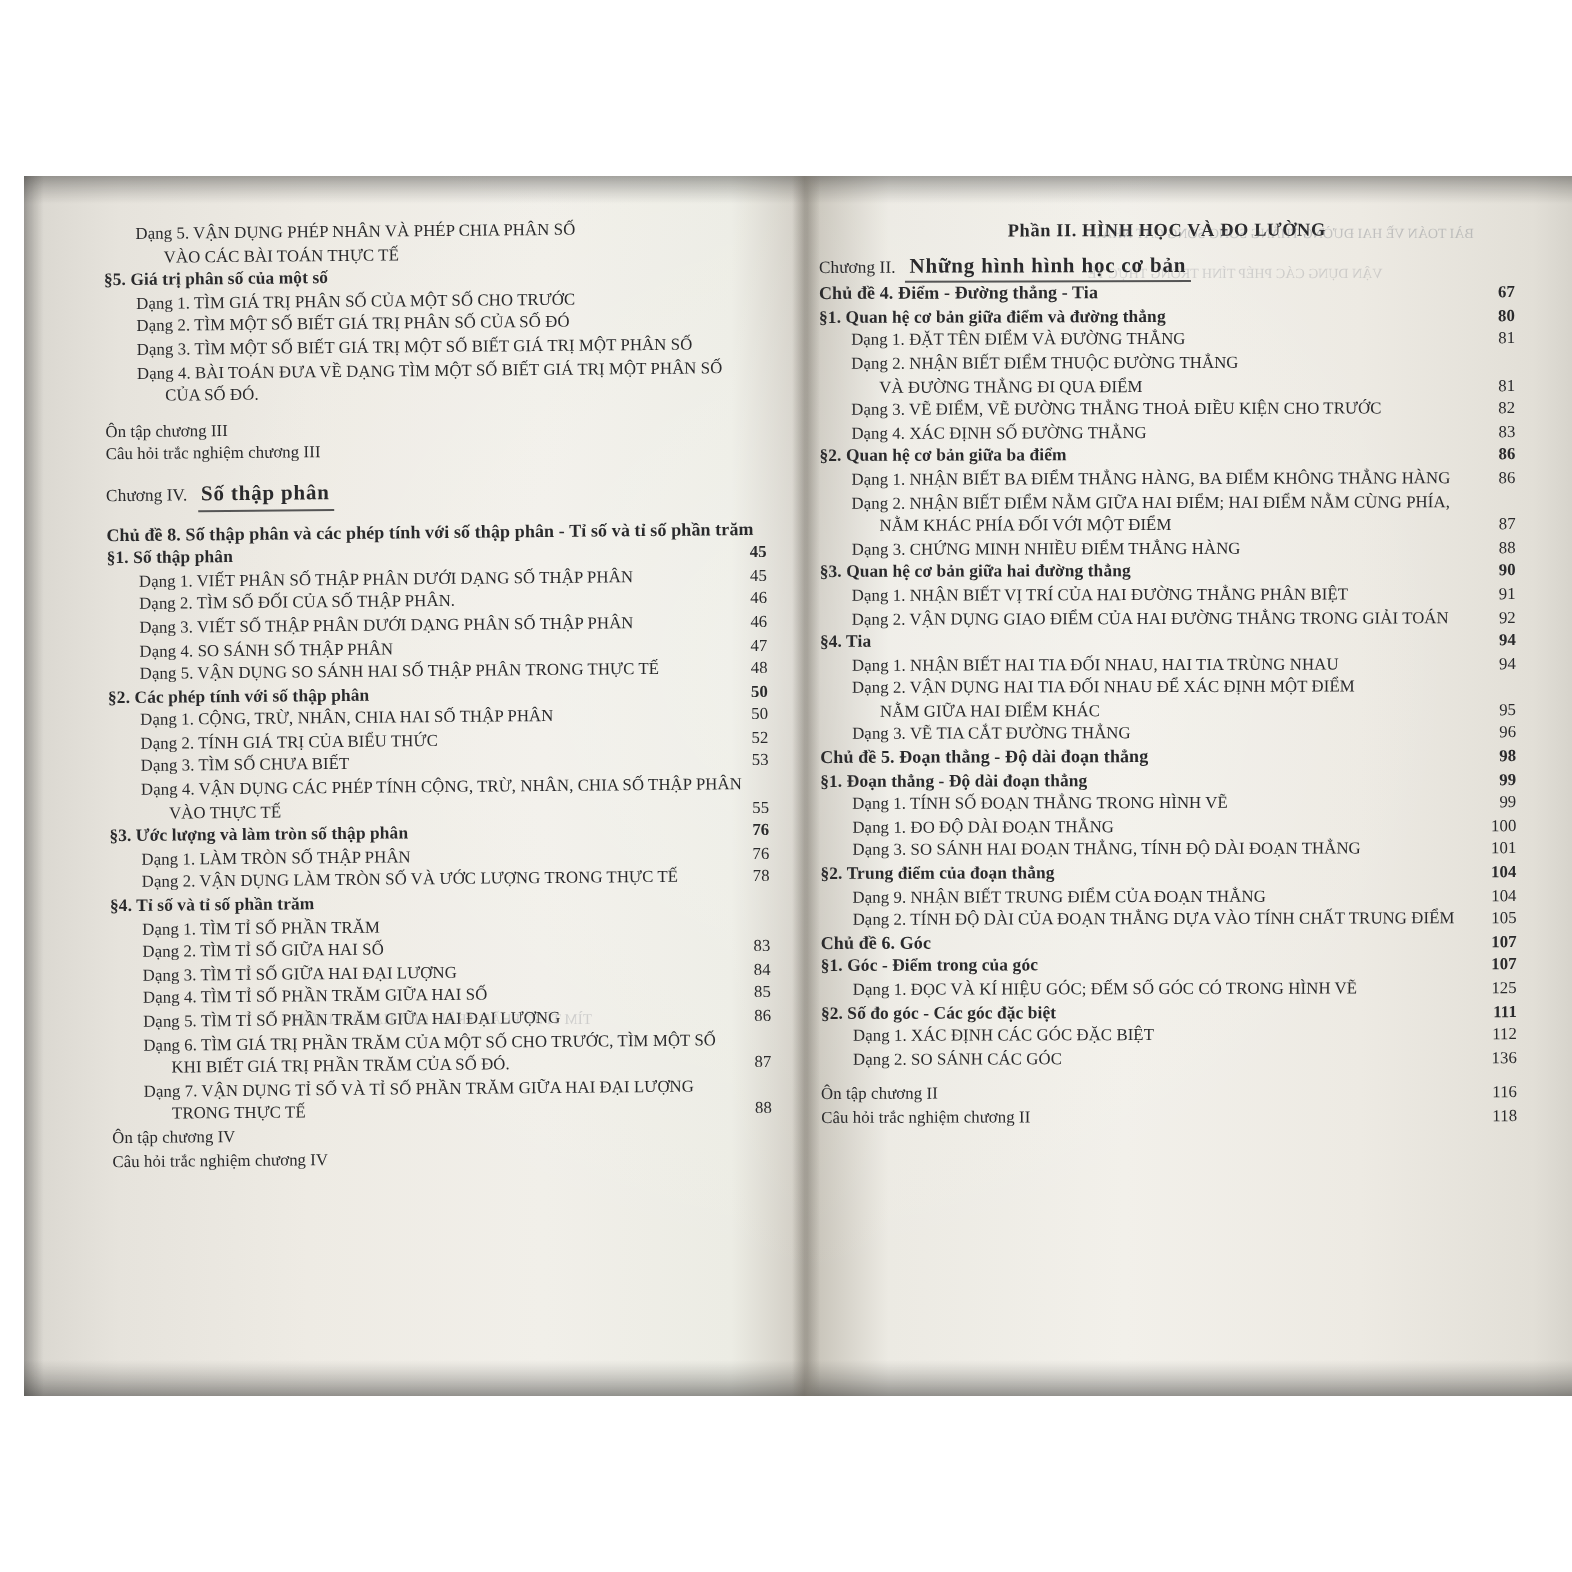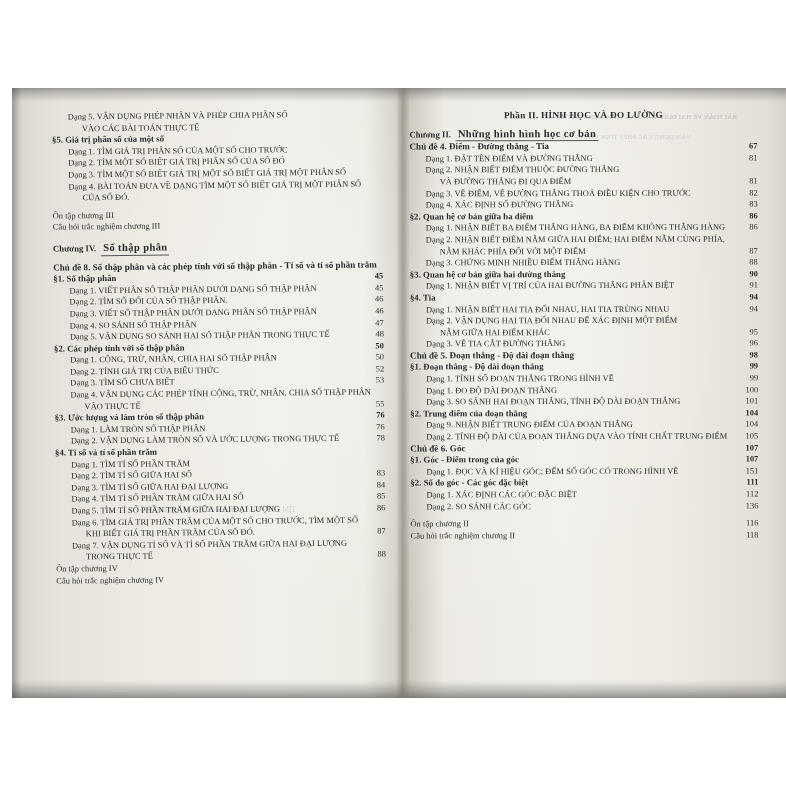--- a/index.html
+++ b/index.html
@@ -75,21 +75,21 @@
     font-weight: bold;
     text-align: center;
     font-size: 9.2px;
     letter-spacing: 0.3px;
   }
   .lvl-chap {
     font-weight: bold;
     font-size: 9.6px;
   }
   .lvl-chap .small {
-    font-weight: bold;
+    font-weight: normal;
     font-size: 8.6px;
   }
   .lvl-chude {
     font-weight: bold;
     font-size: 9px;
   }
   .lvl-muc {
     font-weight: bold;
     font-size: 8.7px;
   }
@@ -242,48 +242,50 @@
       <div class="ghostL">TÌM TỈ SỐ PHẦN TRĂM CỦA HAI ĐẠI LƯỢNG</div>
     </div>
 
     <div class="col col-right">
       <div class="col-right-inner">
         <div class="line lvl-part">Phần II. HÌNH HỌC VÀ ĐO LƯỜNG</div>
         <div class="sp"></div>
         <div id="right-lines">
             <div class="line lvl-chap"><span class="small">Chương II.</span>&nbsp;&nbsp;<span class="chap-title chap-box">Những hình hình học cơ bản</span></div>
             <div class="line lvl-chude"><span class="t">Chủ đề 4. Điểm - Đường thẳng - Tia</span><span class="pg">67</span></div>
+            <div class="line lvl-muc"><span class="t">§1. Quan hệ cơ bản giữa điểm và đường thẳng</span><span class="pg">80</span></div>
             <div class="line lvl-dang"><span class="t">Dạng 1. ĐẶT TÊN ĐIỂM VÀ ĐƯỜNG THẲNG</span><span class="pg">81</span></div>
             <div class="line lvl-dang"><span class="t">Dạng 2. NHẬN BIẾT ĐIỂM THUỘC ĐƯỜNG THẲNG</span></div>
             <div class="line lvl-dang2"><span class="t">VÀ ĐƯỜNG THẲNG ĐI QUA ĐIỂM</span><span class="pg">81</span></div>
             <div class="line lvl-dang"><span class="t">Dạng 3. VẼ ĐIỂM, VẼ ĐƯỜNG THẲNG THOẢ ĐIỀU KIỆN CHO TRƯỚC</span><span class="pg">82</span></div>
             <div class="line lvl-dang"><span class="t">Dạng 4. XÁC ĐỊNH SỐ ĐƯỜNG THẲNG</span><span class="pg">83</span></div>
             <div class="line lvl-muc"><span class="t">§2. Quan hệ cơ bản giữa ba điểm</span><span class="pg">86</span></div>
             <div class="line lvl-dang"><span class="t">Dạng 1. NHẬN BIẾT BA ĐIỂM THẲNG HÀNG, BA ĐIỂM KHÔNG THẲNG HÀNG</span><span class="pg">86</span></div>
             <div class="line lvl-dang"><span class="t">Dạng 2. NHẬN BIẾT ĐIỂM NẰM GIỮA HAI ĐIỂM; HAI ĐIỂM NẰM CÙNG PHÍA,</span></div>
             <div class="line lvl-dang2"><span class="t">NẰM KHÁC PHÍA ĐỐI VỚI MỘT ĐIỂM</span><span class="pg">87</span></div>
             <div class="line lvl-dang"><span class="t">Dạng 3. CHỨNG MINH NHIỀU ĐIỂM THẲNG HÀNG</span><span class="pg">88</span></div>
             <div class="line lvl-muc"><span class="t">§3. Quan hệ cơ bản giữa hai đường thẳng</span><span class="pg">90</span></div>
             <div class="line lvl-dang"><span class="t">Dạng 1. NHẬN BIẾT VỊ TRÍ CỦA HAI ĐƯỜNG THẲNG PHÂN BIỆT</span><span class="pg">91</span></div>
+            <div class="line lvl-dang"><span class="t">Dạng 2. VẬN DỤNG GIAO ĐIỂM CỦA HAI ĐƯỜNG THẲNG TRONG GIẢI TOÁN</span><span class="pg">92</span></div>
             <div class="line lvl-muc"><span class="t">§4. Tia</span><span class="pg">94</span></div>
             <div class="line lvl-dang"><span class="t">Dạng 1. NHẬN BIẾT HAI TIA ĐỐI NHAU, HAI TIA TRÙNG NHAU</span><span class="pg">94</span></div>
             <div class="line lvl-dang"><span class="t">Dạng 2. VẬN DỤNG HAI TIA ĐỐI NHAU ĐỂ XÁC ĐỊNH MỘT ĐIỂM</span></div>
             <div class="line lvl-dang2"><span class="t">NẰM GIỮA HAI ĐIỂM KHÁC</span><span class="pg">95</span></div>
             <div class="line lvl-dang"><span class="t">Dạng 3. VẼ TIA CẮT ĐƯỜNG THẲNG</span><span class="pg">96</span></div>
             <div class="line lvl-chude"><span class="t">Chủ đề 5. Đoạn thẳng - Độ dài đoạn thẳng</span><span class="pg">98</span></div>
             <div class="line lvl-muc"><span class="t">§1. Đoạn thẳng - Độ dài đoạn thẳng</span><span class="pg">99</span></div>
             <div class="line lvl-dang"><span class="t">Dạng 1. TÍNH SỐ ĐOẠN THẲNG TRONG HÌNH VẼ</span><span class="pg">99</span></div>
             <div class="line lvl-dang"><span class="t">Dạng 1. ĐO ĐỘ DÀI ĐOẠN THẲNG</span><span class="pg">100</span></div>
             <div class="line lvl-dang"><span class="t">Dạng 3. SO SÁNH HAI ĐOẠN THẲNG, TÍNH ĐỘ DÀI ĐOẠN THẲNG</span><span class="pg">101</span></div>
             <div class="line lvl-muc"><span class="t">§2. Trung điểm của đoạn thẳng</span><span class="pg">104</span></div>
             <div class="line lvl-dang"><span class="t">Dạng 9. NHẬN BIẾT TRUNG ĐIỂM CỦA ĐOẠN THẲNG</span><span class="pg">104</span></div>
             <div class="line lvl-dang"><span class="t">Dạng 2. TÍNH ĐỘ DÀI CỦA ĐOẠN THẲNG DỰA VÀO TÍNH CHẤT TRUNG ĐIỂM</span><span class="pg">105</span></div>
             <div class="line lvl-chude"><span class="t">Chủ đề 6. Góc</span><span class="pg">107</span></div>
             <div class="line lvl-muc"><span class="t">§1. Góc - Điểm trong của góc</span><span class="pg">107</span></div>
-            <div class="line lvl-dang"><span class="t">Dạng 1. ĐỌC VÀ KÍ HIỆU GÓC; ĐẾM SỐ GÓC CÓ TRONG HÌNH VẼ</span><span class="pg">151</span></div>
+            <div class="line lvl-dang"><span class="t">Dạng 1. ĐỌC VÀ KÍ HIỆU GÓC; ĐẾM SỐ GÓC CÓ TRONG HÌNH VẼ</span><span class="pg">125</span></div>
             <div class="line lvl-muc"><span class="t">§2. Số đo góc - Các góc đặc biệt</span><span class="pg">111</span></div>
             <div class="line lvl-dang"><span class="t">Dạng 1. XÁC ĐỊNH CÁC GÓC ĐẶC BIỆT</span><span class="pg">112</span></div>
             <div class="line lvl-dang"><span class="t">Dạng 2. SO SÁNH CÁC GÓC</span><span class="pg">136</span></div>
             <div class="sp"></div>
             <div class="line lvl-plain"><span class="t">Ôn tập chương II</span><span class="pg">116</span></div>
             <div class="line lvl-plain"><span class="t">Câu hỏi trắc nghiệm chương II</span><span class="pg">118</span></div>
           </div>
       </div>
       <div class="ghost">BÀI TOÁN VỀ HAI ĐƯỜNG THẲNG SONG SONG CẮT NHAU</div>
       <div class="ghost2">VẬN DỤNG CÁC PHÉP TÍNH TRONG THỰC TẾ</div>

